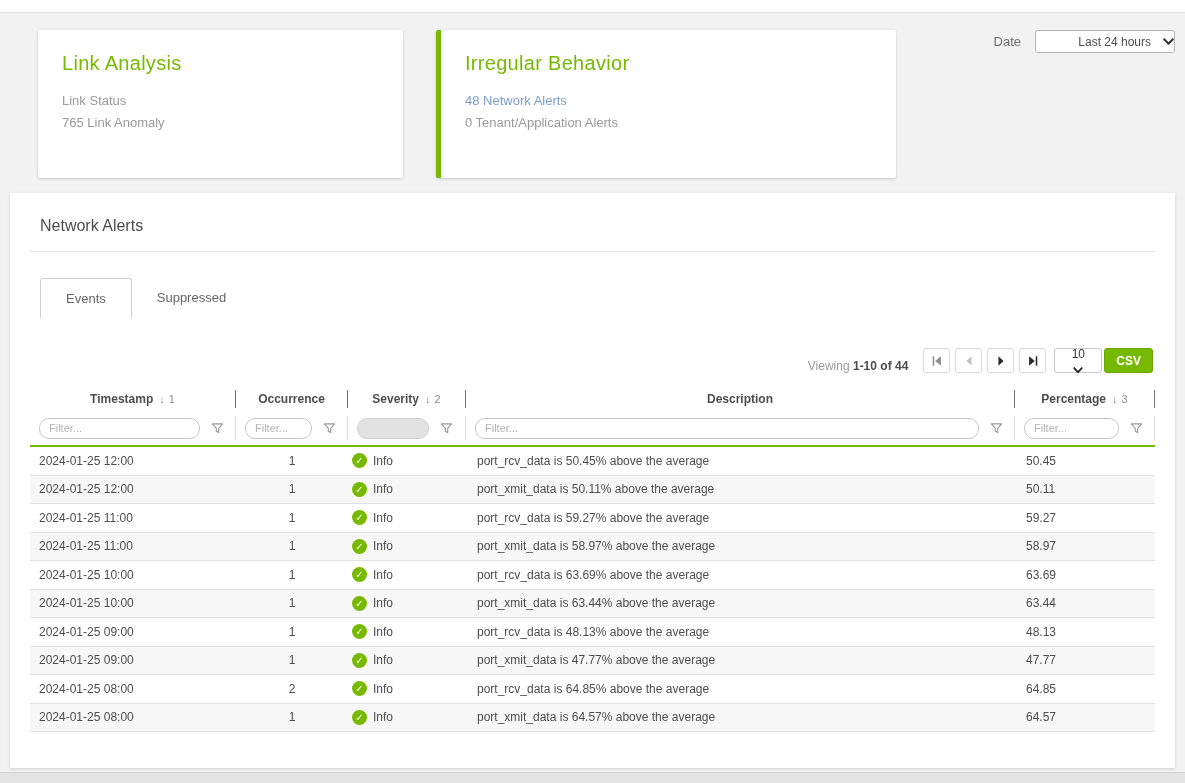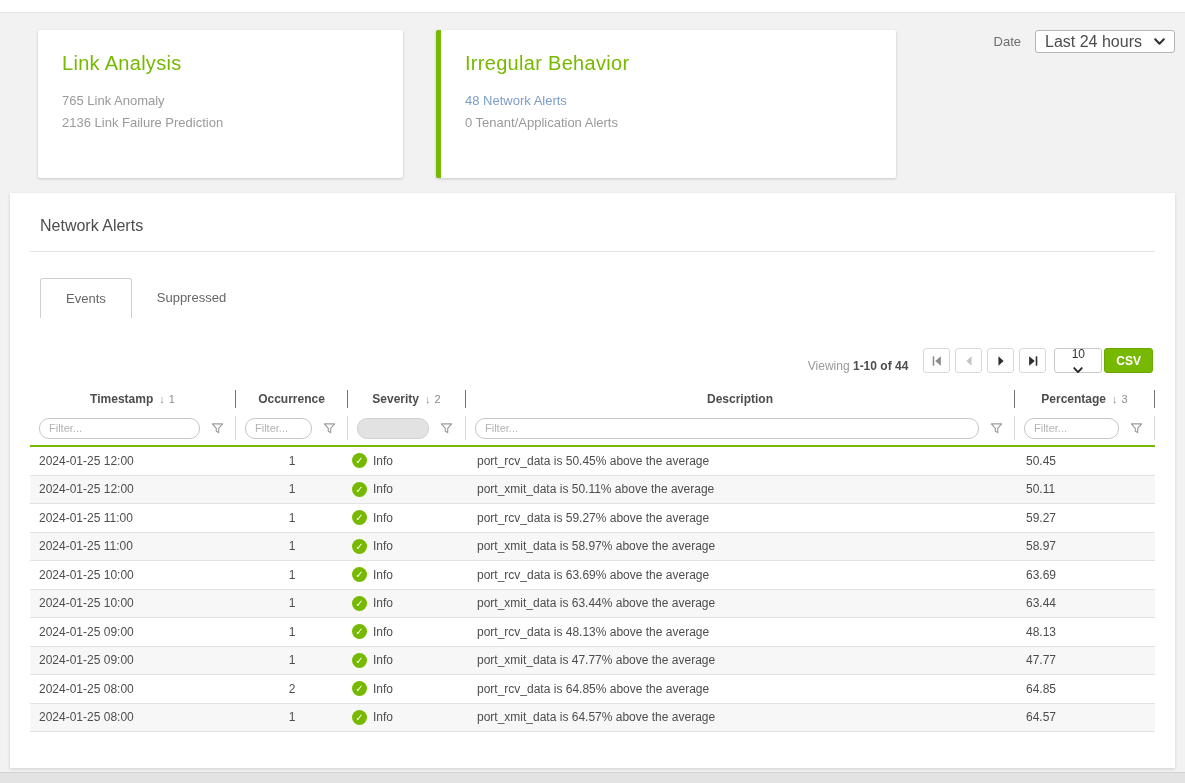--- a/index.html
+++ b/index.html
@@ -26,22 +26,22 @@
   .card-link-analysis { left: 0; width: 365px; height: 148px; }
   .card-irregular { left: 398px; width: 460px; height: 148px; border-left: 5px solid #76b900; }
   .card-title { font-size: 20px; font-weight: 400; color: #76b900; margin-bottom: 15px; letter-spacing: .3px; }
   .card-line { font-size: 13px; color: #9a9a9a; line-height: 22px; }
   .card-line.link { color: #7c9dc9; cursor: pointer; }
 
   .date-ctl { position: absolute; right: 0; top: 0; display: flex; align-items: center; gap: 14px; }
   .date-label { font-size: 13px; color: #6e6e6e; }
   .date-select {
     width: 140px; height: 23px; background: #fff; border: 1px solid #b5b5b5; border-radius: 3px;
-    display: flex; align-items: center; justify-content: center; gap: 12px;
-    font-size: 16px; color: #4d4d4d; cursor: pointer;
+    display: flex; align-items: center; justify-content: flex-end; gap: 12px;
+    font-size: 12px; color: #4d4d4d; cursor: pointer;
   }
 
   
   .panel {
     margin: 0 10px; background: #fff; border-radius: 0;
     box-shadow: 0 1px 3px rgba(0,0,0,.15);
     padding: 20px 20px 30px; min-height: 575px; position: relative;
   }
   .panel-title { font-size: 16px; font-weight: 400; color: #4d4d4d; padding: 4px 10px 16px; }
   .panel-divider { border-bottom: 1px solid #e5e5e5; margin: 0 0 26px; }
@@ -110,22 +110,22 @@
 </style>
 </head>
 <body>
 
 <div class="top-strip"></div>
 
 <div class="cards-row">
 
   <div class="card card-link-analysis">
     <div class="card-title">Link Analysis</div>
+    <div class="card-line">Link Status</div>
     <div class="card-line">765 Link Anomaly</div>
-    <div class="card-line">2136 Link Failure Prediction</div>
   </div>
 
   <div class="card card-irregular">
     <div class="card-title">Irregular Behavior</div>
     <div class="card-line link">48 Network Alerts</div>
     <div class="card-line">0 Tenant/Application Alerts</div>
   </div>
 
   <div class="date-ctl">
     <span class="date-label">Date</span>

